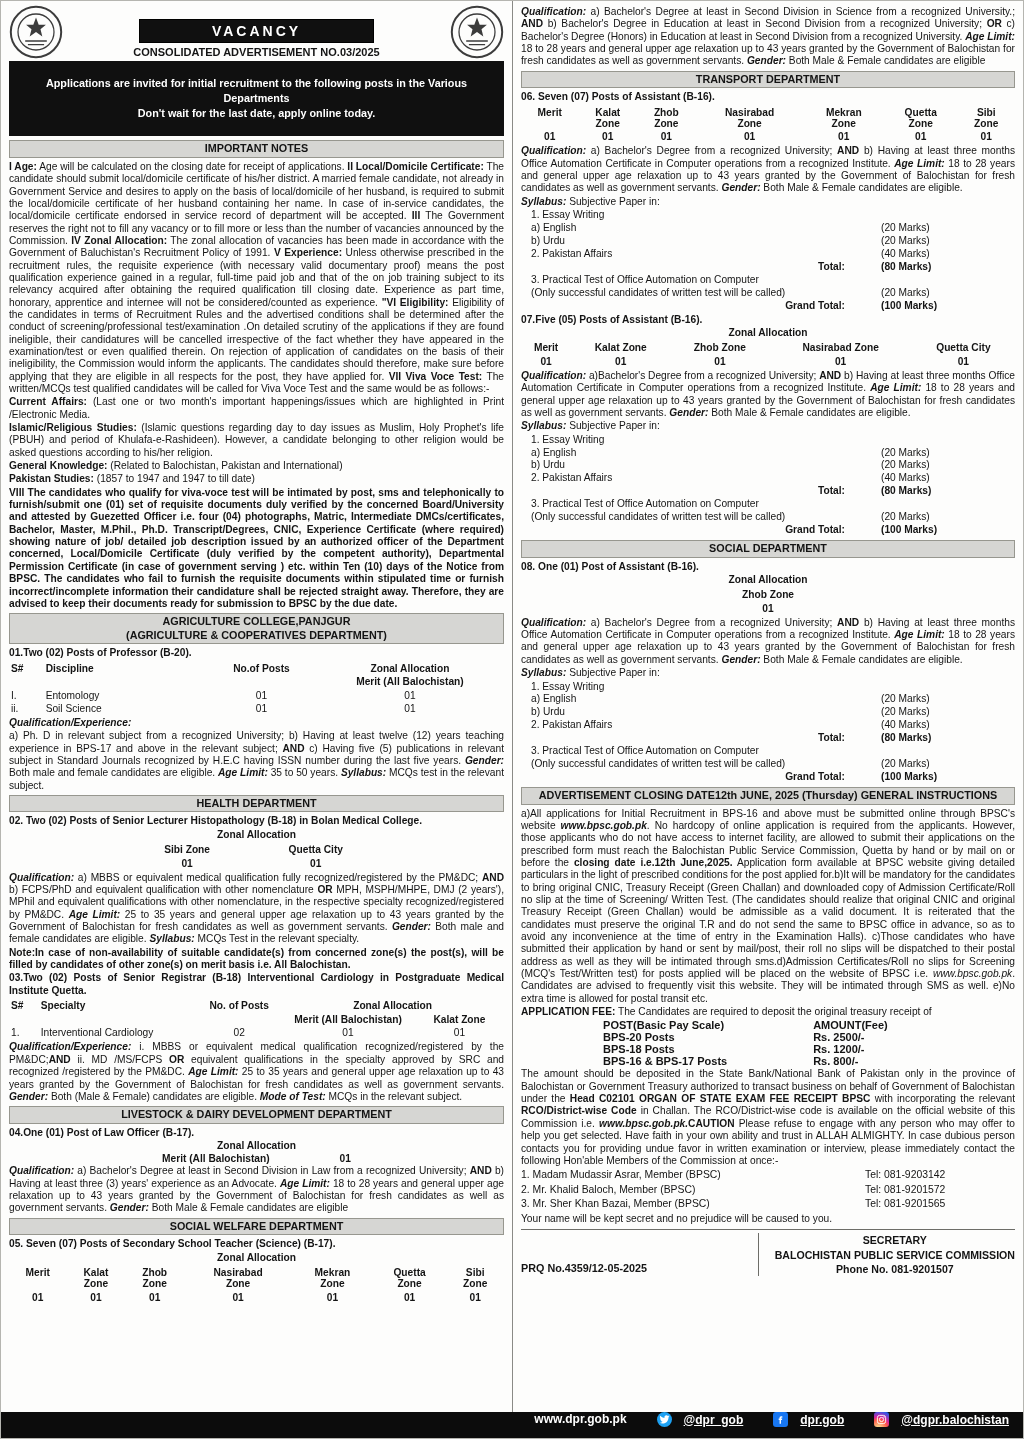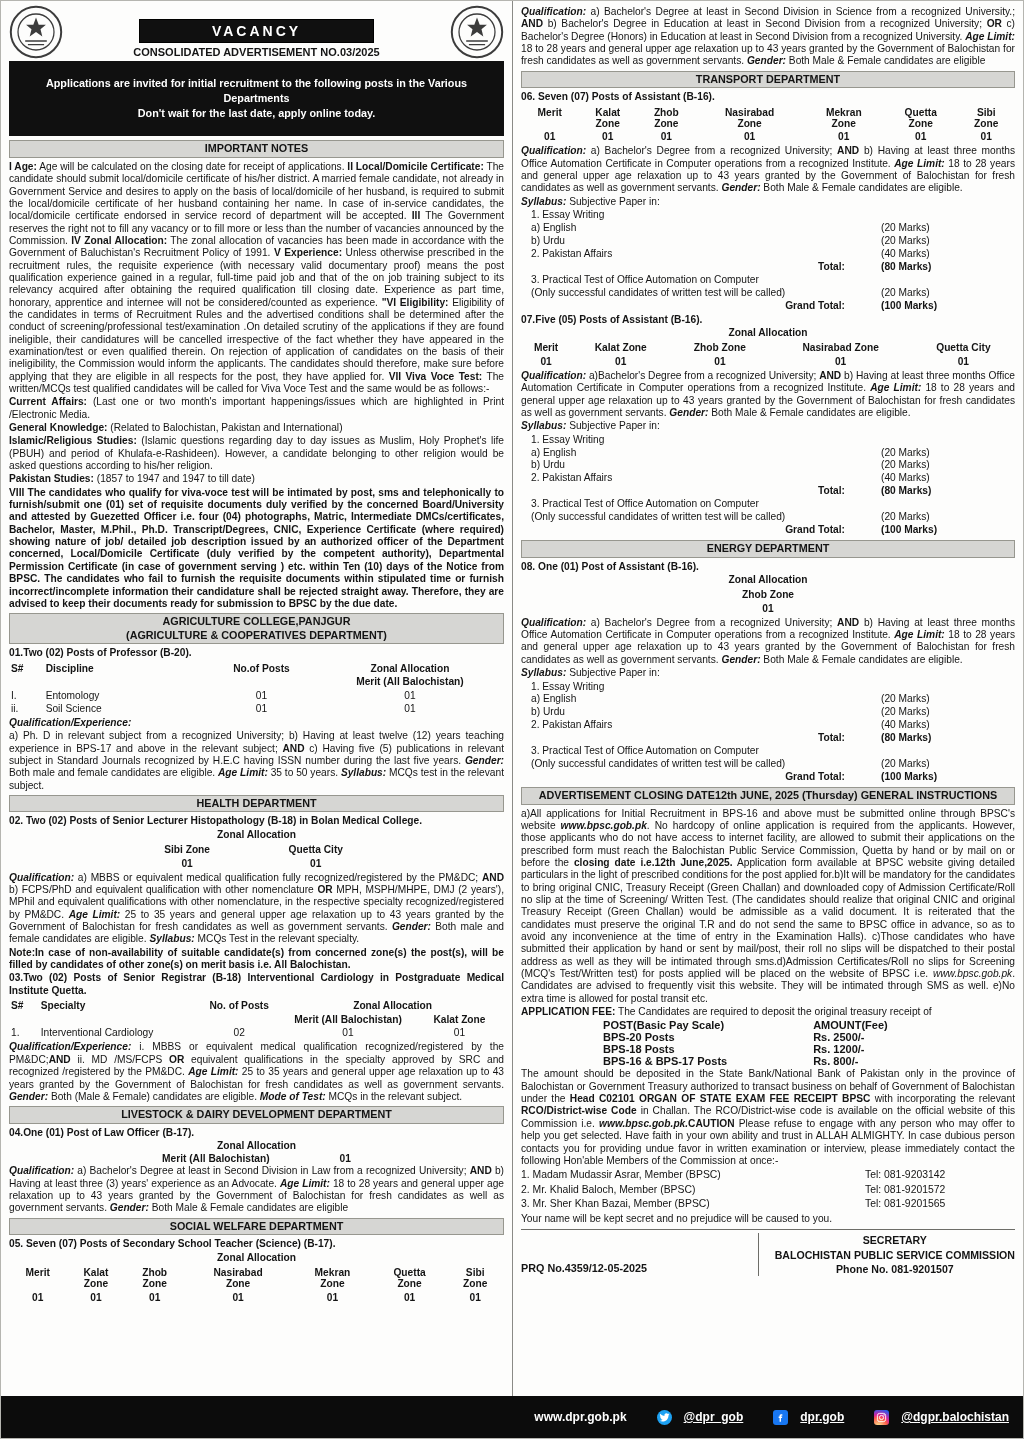--- a/index.html
+++ b/index.html
@@ -44,21 +44,21 @@
   .fee td{padding:0 8px;font-weight:bold;}
   .members{margin:1px 0;}
   .member-row{display:flex;font-size:10.4px;line-height:1.4;}
   .member-row .name{flex:1;}
   .member-row .tel{width:150px;}
   .signoff{display:flex;margin-top:4px;border-top:1px solid #6d6d68;padding-top:3px;}
   .signoff .left{font-weight:bold;font-size:10.8px;align-self:flex-end;padding-bottom:2px;}
   .signoff .right{margin-left:auto;text-align:center;font-weight:bold;font-size:10.6px;line-height:1.35;
                   border-left:1px solid #6d6d68;padding-left:16px;}
   
-  .footer{height:42px;background:#0c0c0c;color:#fff;display:flex;align-items:center;justify-content:flex-end;
+  .footer{height:26px;background:#0c0c0c;color:#fff;display:flex;align-items:flex-start;justify-content:flex-end;
           font-weight:bold;font-size:12px;padding:0 14px;gap:30px;flex:none;}
   .f-item{display:inline-flex;align-items:center;gap:12px;text-decoration:underline;}
   .icon{display:inline-flex;align-items:center;justify-content:center;width:15px;height:15px;border-radius:3px;}
   .icon-tw{background:#1da1f2;border-radius:50%;}
   .icon-fb{background:#1877f2;}
   .icon-ig{background:radial-gradient(circle at 30% 110%, #fdf497 0%, #fd5949 45%, #d6249f 60%, #285AEB 90%);}
 </style>
 </head>
 <body>
 
@@ -89,22 +89,22 @@
             <div>Applications are invited for initial recruitment to the following posts in the  Various Departments</div>
             <div>Don't wait for the last date, apply online today.</div>
           </div>
       </div>
       <div>
           <div class="sec-hdr">
             <div>IMPORTANT NOTES</div>
           </div>
           <div class="para"><span class="bld">I Age:</span> Age will be calculated on the closing date for receipt of applications. <span class="bld">II Local/Domicile Certificate:</span> The candidate should submit local/domicile certificate of his/her district. A married female candidate, not already in Government Service and desires to apply on the basis of local/domicile of her husband, is required to submit the local/domicile certificate of her husband containing her name. In case of in-service candidates, the local/domicile certificate endorsed in service record of department will be accepted. <span class="bld">III</span> The Government reserves the right not to fill any vacancy or to fill more or less than the number of vacancies announced by the Commission. <span class="bld">IV Zonal Allocation:</span> The zonal allocation of vacancies has been made in accordance with the Government of Baluchistan's Recruitment Policy of 1991. <span class="bld">V Experience:</span> Unless otherwise prescribed in the recruitment rules, the requisite experience (with  necessary valid documentary proof) means the post qualification experience gained in  a regular, full-time paid job and that of the on job training subject to its relevancy acquired after obtaining the required qualification till closing date. Experience as part time, honorary, apprentice and internee will not be considered/counted as experience. <span class="bld">"VI Eligibility:</span> Eligibility of the candidates in terms of Recruitment Rules and the advertised conditions shall be determined after the conduct of screening/professional test/examination .On detailed scrutiny of the applications if they are found ineligible, their candidatures will be cancelled irrespective of the fact whether they have appeared in the examination/test or even qualified therein. On rejection of application of candidates on the basis of their ineligibility, the Commission would inform the applicants. The candidates should therefore, make sure before applying that they are eligible in all respects for the post, they have applied for. <span class="bld">VII Viva Voce Test:</span> The written/MCQs test qualified candidates will be called for Viva Voce Test and the same would be as follows:-</div>
           <div class="para"><span class="bld">Current Affairs:</span> (Last one or two month's important happenings/issues which are highlighted in Print /Electronic Media.</div>
+          <div class="para"><span class="bld">Islamic/Religious Studies:</span> (Islamic questions regarding day to day issues as Muslim, Holy Prophet's life (PBUH) and period of Khulafa-e-Rashideen). However, a candidate belonging to other religion would be asked questions according to his/her religion.</div>
           <div class="para"><span class="bld">General Knowledge:</span> (Related to Balochistan, Pakistan and International)</div>
-          <div class="para"><span class="bld">Islamic/Religious Studies:</span> (Islamic questions regarding day to day issues as Muslim, Holy Prophet's life (PBUH) and period of Khulafa-e-Rashideen). However, a candidate belonging to other religion would be asked questions according to his/her religion.</div>
           <div class="para"><span class="bld">Pakistan Studies:</span> (1857 to 1947 and 1947 to till date)</div>
           <div class="para"><span class="bld">VIII The candidates who qualify for viva-voce test will be intimated by post, sms and telephonically to furnish/submit one (01) set of requisite documents duly verified by the concerned Board/University and attested by Guezetted Officer i.e. four (04) photographs, Matric, Intermediate DMCs/certificates, Bachelor, Master, M.Phil., Ph.D. Transcript/Degrees, CNIC, Experience Certificate (where required) showing nature of job/ detailed job description issued by an authorized officer of the Department concerned, Local/Domicile Certificate (duly verified by the competent authority), Departmental Permission Certificate (in case of government serving ) etc. within Ten (10) days of the Notice from BPSC. The candidates who fail to furnish the requisite documents within stipulated time or furnish incorrect/incomplete information their candidature shall be rejected straight away. Therefore, they are advised to keep their documents ready for submission to BPSC by the due date.</span></div>
           <div class="sec-hdr">
             <div>AGRICULTURE COLLEGE,PANJGUR</div>
             <div>(AGRICULTURE &amp; COOPERATIVES DEPARTMENT)</div>
           </div>
           <div class="para"><span class="bld">01.Two (02) Posts of Professor (B-20).</span></div>
           <table class="gtable">
             <colgroup>
               <col style="width: 7%;">
@@ -367,21 +367,21 @@
           <div class="syl-line">
             <span class="l">(Only successful candidates of written test will be called)</span>
             <span class="r">(20 Marks)</span>
           </div>
           <div class="syl-line tot">
             <span class="l">Grand Total:</span>
             <span class="r">(100 Marks)</span>
           </div>
         </div>
         <div class="sec-hdr">
-          <div>ENERGY DEPARTMENT</div>
+          <div>SOCIAL DEPARTMENT</div>
         </div>
         <div class="para"><span class="bld">08.  One (01) Post of Assistant (B-16).</span></div>
         <div class="para ctr"><span class="bld">Zonal Allocation</span></div>
         <table class="zt narrow">
           <thead>
             <tr>
               <th>Zhob Zone</th>
             </tr>
           </thead>
           <tbody>

